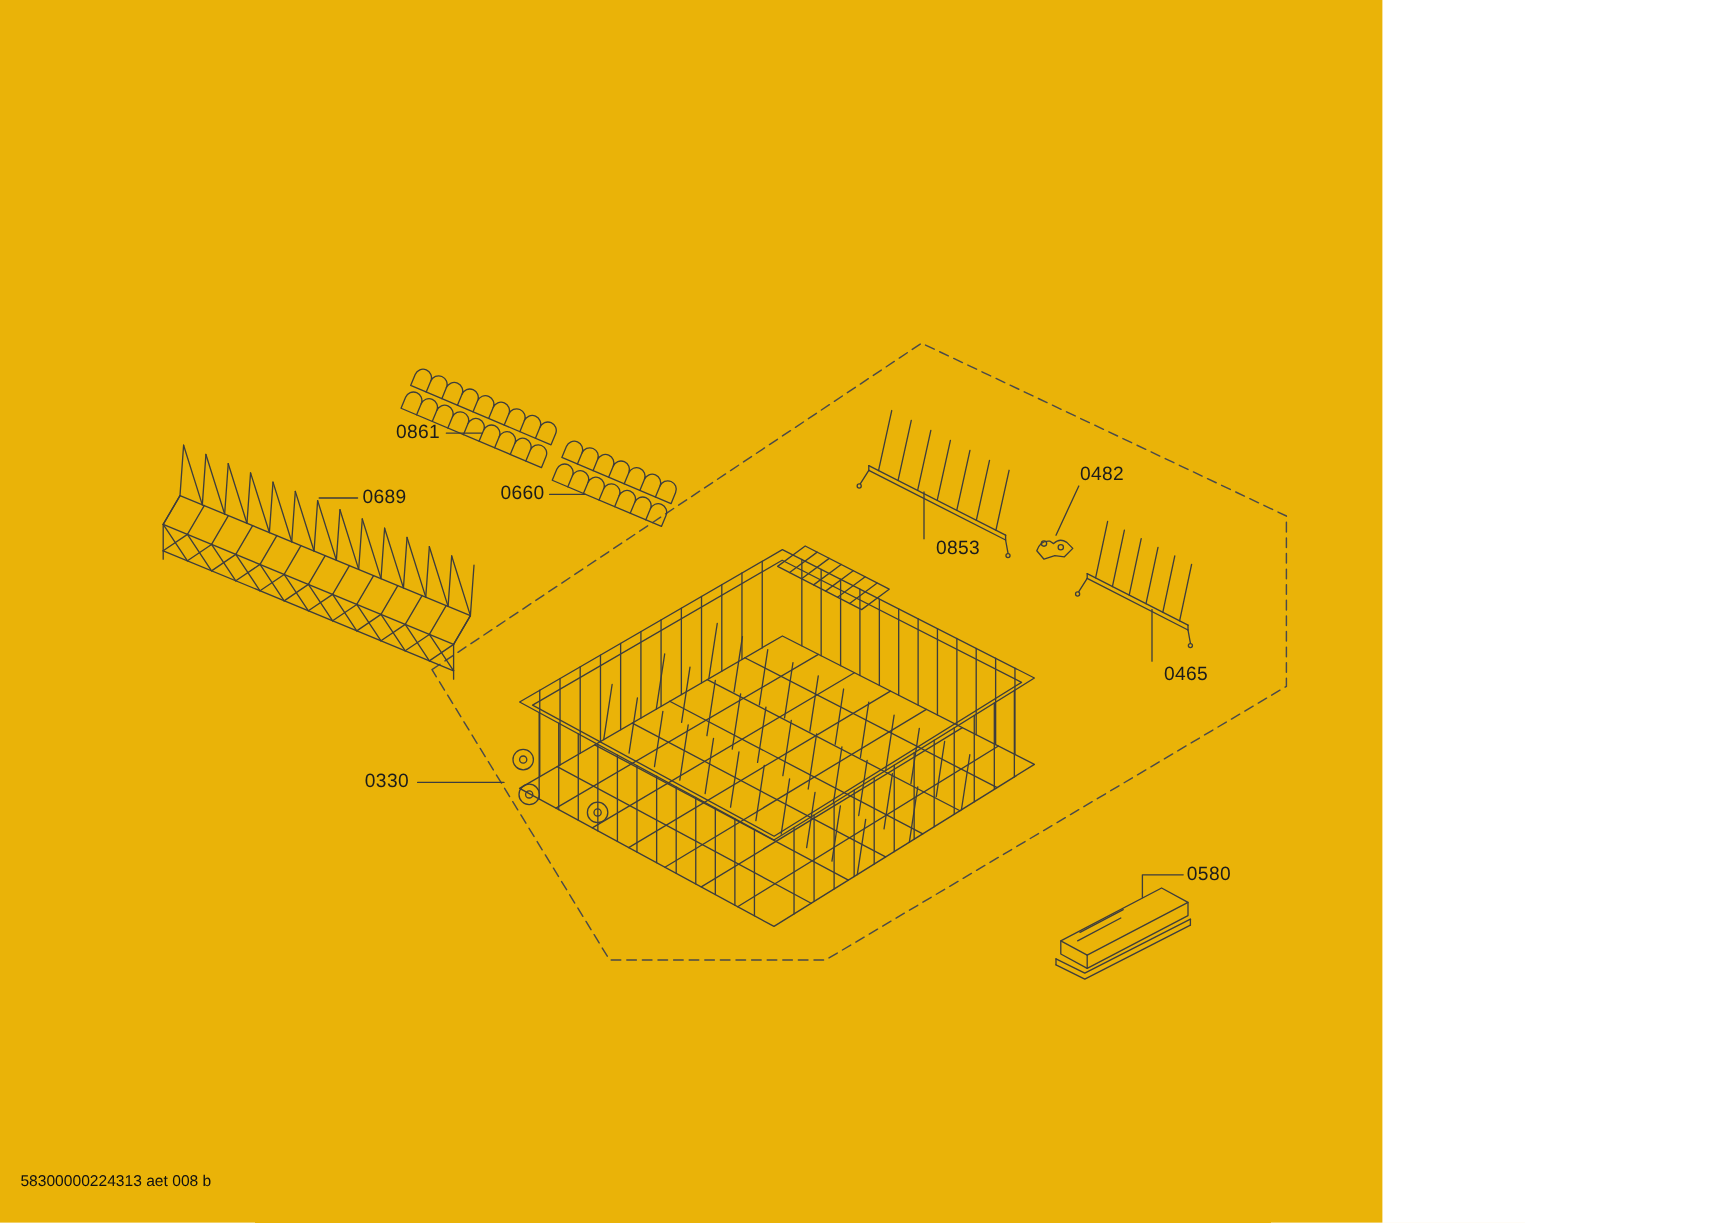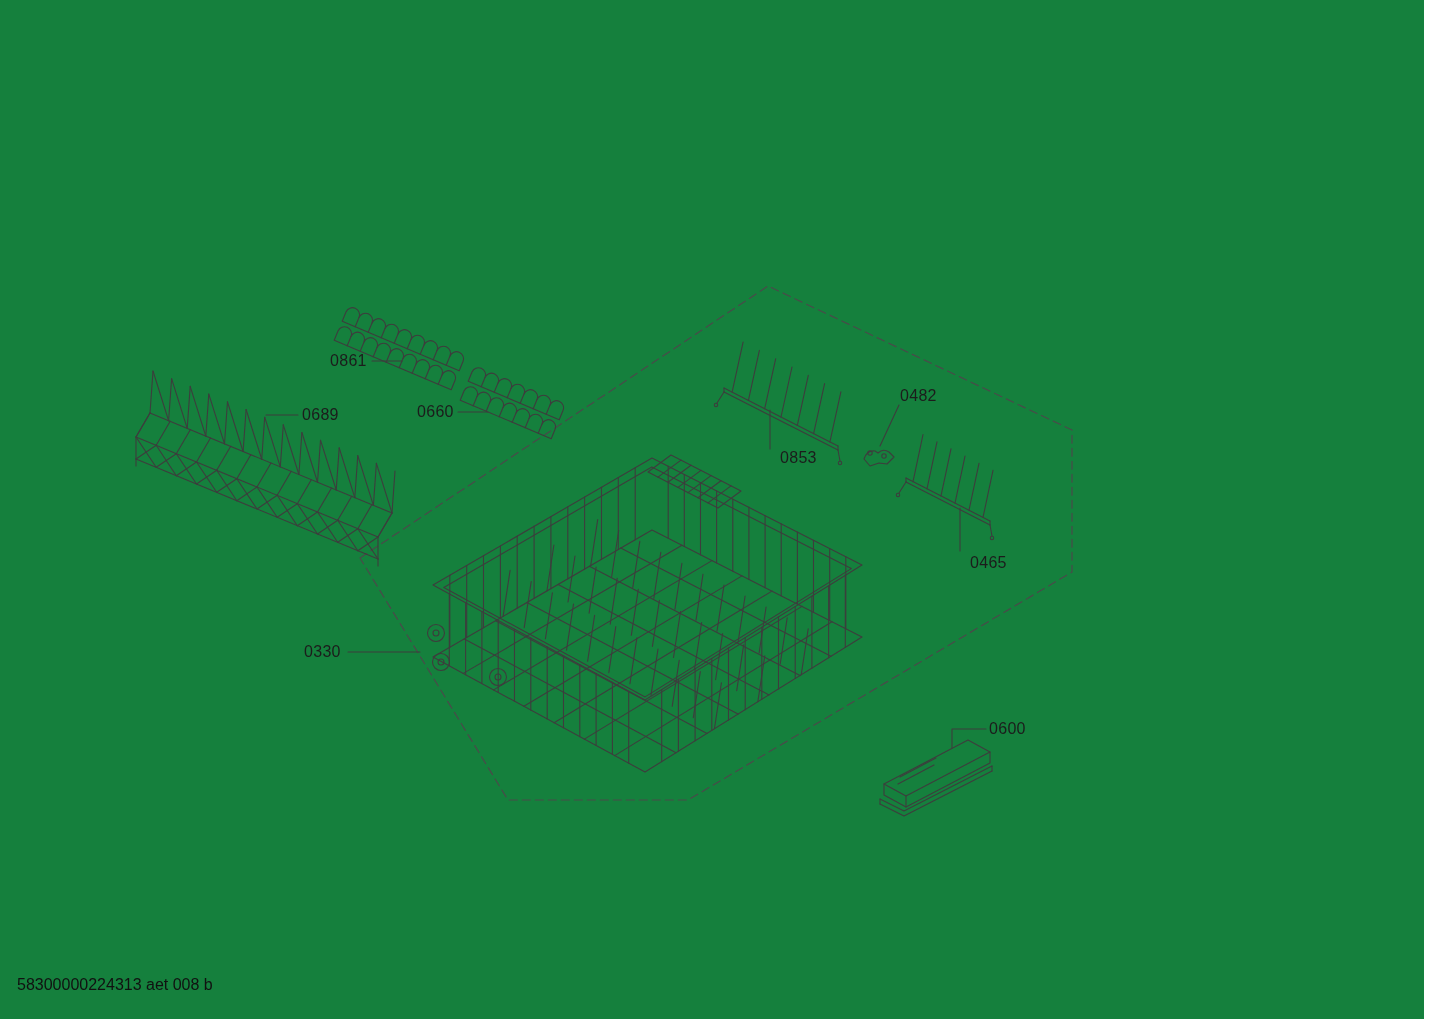--- a/index.html
+++ b/index.html
@@ -1,24 +1,24 @@
 <!DOCTYPE html>
 <html><head>
 <meta charset="utf-8">
 <style>
   * { margin:0; padding:0; box-sizing:border-box; }
   html,body { background:#ffffff; font-family:"Liberation Sans", sans-serif; }
-  .canvas { position:relative; width:1424px; height:1019px; background:#15803d; overflow:hidden; }
+  .canvas { position:relative; width:1152px; height:1019px; background:#eab308; overflow:hidden; }
   svg.art { position:absolute; left:0; top:0; }
   svg.art line, svg.art path, svg.art polyline, svg.art polygon, svg.art circle {
     fill:none; stroke:#3d3d3d; stroke-width:1.1; stroke-linecap:round; stroke-linejoin:round;
   }
   svg.art g.dash polygon { stroke:#4a4a4a; stroke-width:1.2; stroke-dasharray:8 5; }
   .part-label { position:absolute; font-size:16px; color:#1c1c1c; letter-spacing:0.3px; white-space:nowrap; }
-  .doc-id { position:absolute; left:17px; top:976px; font-size:16px; color:#111111; white-space:nowrap; }
+  .doc-id { position:absolute; left:17px; top:976px; font-size:13px; color:#111111; white-space:nowrap; }
 </style>
 </head>
 <body>
 
 <div class="canvas">
 
   <svg class="art" width="1442" height="1019" viewBox="0 0 1442 1019">
 
     <g class="dash">
       <polygon points="360,558 768,286 1072,430 1072,572 688,800 508,800"></polygon>
@@ -308,16 +308,16 @@
     </g>
   </svg>
 
   <div class="part-label" style="left:330px;top:352px">0861</div>
   <div class="part-label" style="left:302px;top:406px">0689</div>
   <div class="part-label" style="left:417px;top:403px">0660</div>
   <div class="part-label" style="left:900px;top:387px">0482</div>
   <div class="part-label" style="left:780px;top:449px">0853</div>
   <div class="part-label" style="left:970px;top:554px">0465</div>
   <div class="part-label" style="left:304px;top:643px">0330</div>
-  <div class="part-label" style="left:989px;top:720px">0600</div>
+  <div class="part-label" style="left:989px;top:720px">0580</div>
 
   <div class="doc-id">58300000224313 aet 008 b</div>
 </div>
 
 </body></html>

